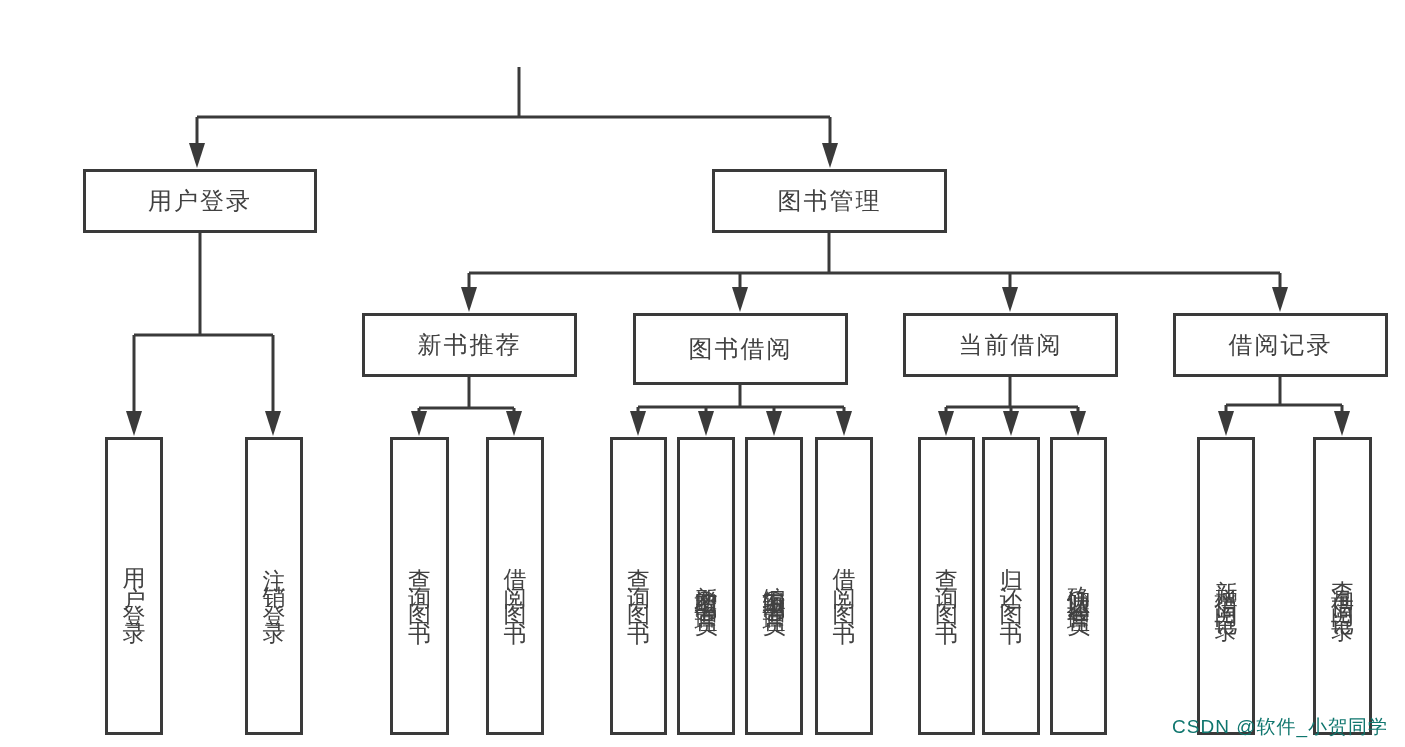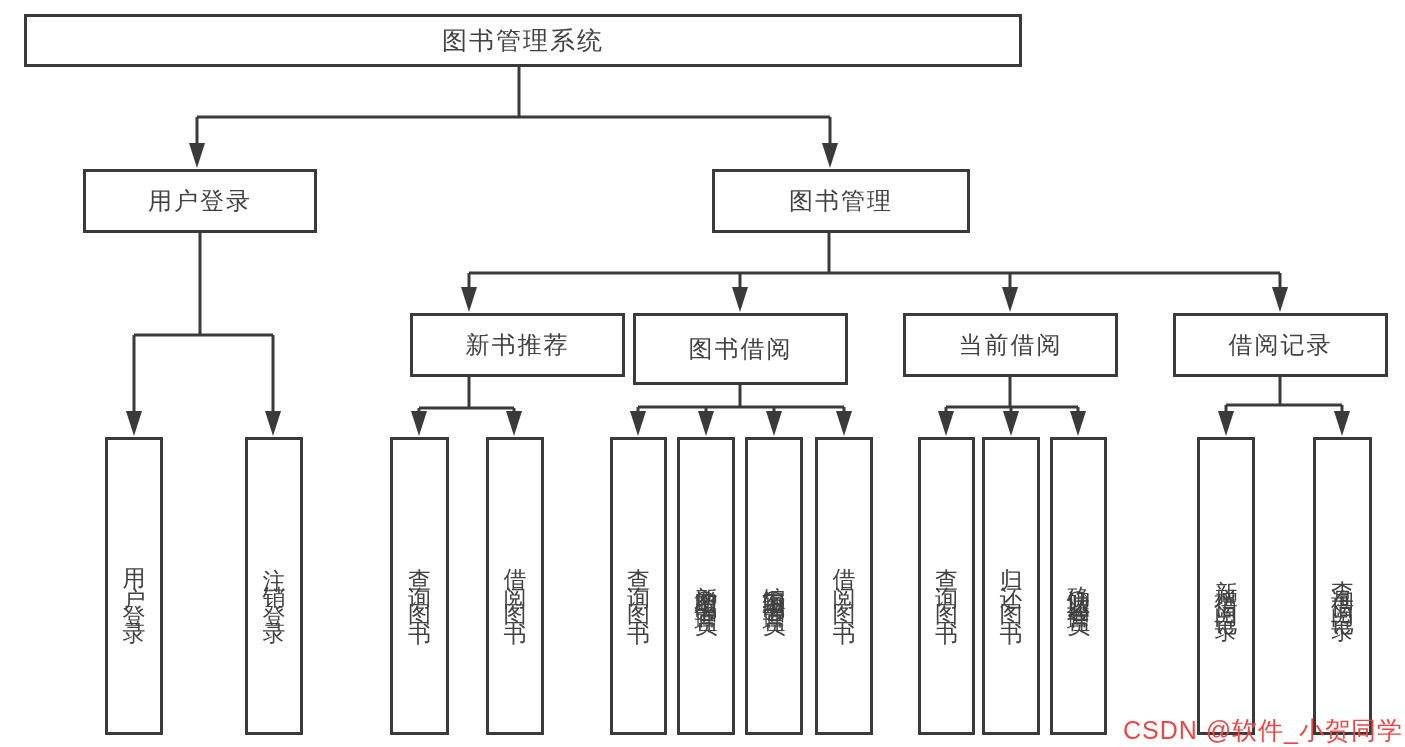--- a/index.html
+++ b/index.html
@@ -27,45 +27,45 @@
     color:#414141;
     line-height:1;
     white-space:nowrap;
   }
   .sp4 span{letter-spacing:18px;}
   .sp6 span{letter-spacing:8px;}
   .sp9 span{letter-spacing:4px;}
 
   #n-root   {left:24px;  top:14px;  width:998px; height:53px; font-size:25px;}
   #n-login  {left:83px;  top:169px; width:234px; height:64px;}
-  #n-manage {left:712px; top:169px; width:258px; height:64px;}
-  #n-newbook{left:362px; top:313px; width:215px; height:64px;margin-left:48px;}
+  #n-manage {left:712px; top:169px; width:235px; height:64px;}
+  #n-newbook{left:362px; top:313px; width:215px; height:64px;}
   #n-borrow {left:633px; top:313px; width:215px; height:72px;}
   #n-current{left:903px; top:313px; width:215px; height:64px;justify-content:center;}
   #n-record {left:1173px;top:313px; width:215px; height:64px;}
 
   #lf-a1{left:105px; top:437px; width:58px; height:298px;}
   #lf-a2{left:245px; top:437px; width:58px; height:298px;}
   #lf-b1{left:390px; top:437px; width:59px; height:298px;}
   #lf-b2{left:486px; top:437px; width:58px; height:298px;}
   #lf-c1{left:610px; top:437px; width:57px; height:298px;}
   #lf-c2{left:677px; top:437px; width:58px; height:298px;}
   #lf-c3{left:745px; top:437px; width:58px; height:298px;}
   #lf-c4{left:815px; top:437px; width:58px; height:298px;}
   #lf-d1{left:918px; top:437px; width:57px; height:298px;}
   #lf-d2{left:982px; top:437px; width:58px; height:298px;}
   #lf-d3{left:1050px;top:437px; width:57px; height:298px;}
   #lf-e1{left:1197px;top:437px; width:58px; height:298px;}
   #lf-e2{left:1313px;top:437px; width:59px; height:298px;}
 
   #watermark{
     position:absolute;
-    right:2px;top:714px;
-    font-size:25px;
-    color:#ef4444;
+    right:17px;top:714px;
+    font-size:19px;
+    color:#0f766e;
     letter-spacing:1px;
     white-space:nowrap;
   }
 </style>
 </head>
 <body>
 
 <div id="stage">
 
   <svg id="connectors" viewBox="0 0 1405 747" xmlns="http://www.w3.org/2000/svg">
@@ -116,23 +116,20 @@
       <line x1="1011" y1="407" x2="1011" y2="416" stroke="#3a3a3a" stroke-width="3"></line>
       <polygon points="1003,411 1019,411 1011,436" fill="#3a3a3a"></polygon>
       <line x1="1078" y1="407" x2="1078" y2="416" stroke="#3a3a3a" stroke-width="3"></line>
       <polygon points="1070,411 1086,411 1078,436" fill="#3a3a3a"></polygon>
       <line x1="1226" y1="405" x2="1226" y2="416" stroke="#3a3a3a" stroke-width="3"></line>
       <polygon points="1218,411 1234,411 1226,436" fill="#3a3a3a"></polygon>
       <line x1="1342" y1="405" x2="1342" y2="416" stroke="#3a3a3a" stroke-width="3"></line>
       <polygon points="1334,411 1350,411 1342,436" fill="#3a3a3a"></polygon>
     </svg>
 
-  <div class="node h-node" id="n-root">
-    <span>图书管理系统</span>
-  </div>
 
   <div class="node h-node" id="n-login">
     <span>用户登录</span>
   </div>
   <div class="node h-node" id="n-manage">
     <span>图书管理</span>
   </div>
 
   <div class="node h-node" id="n-newbook">
     <span>新书推荐</span>

